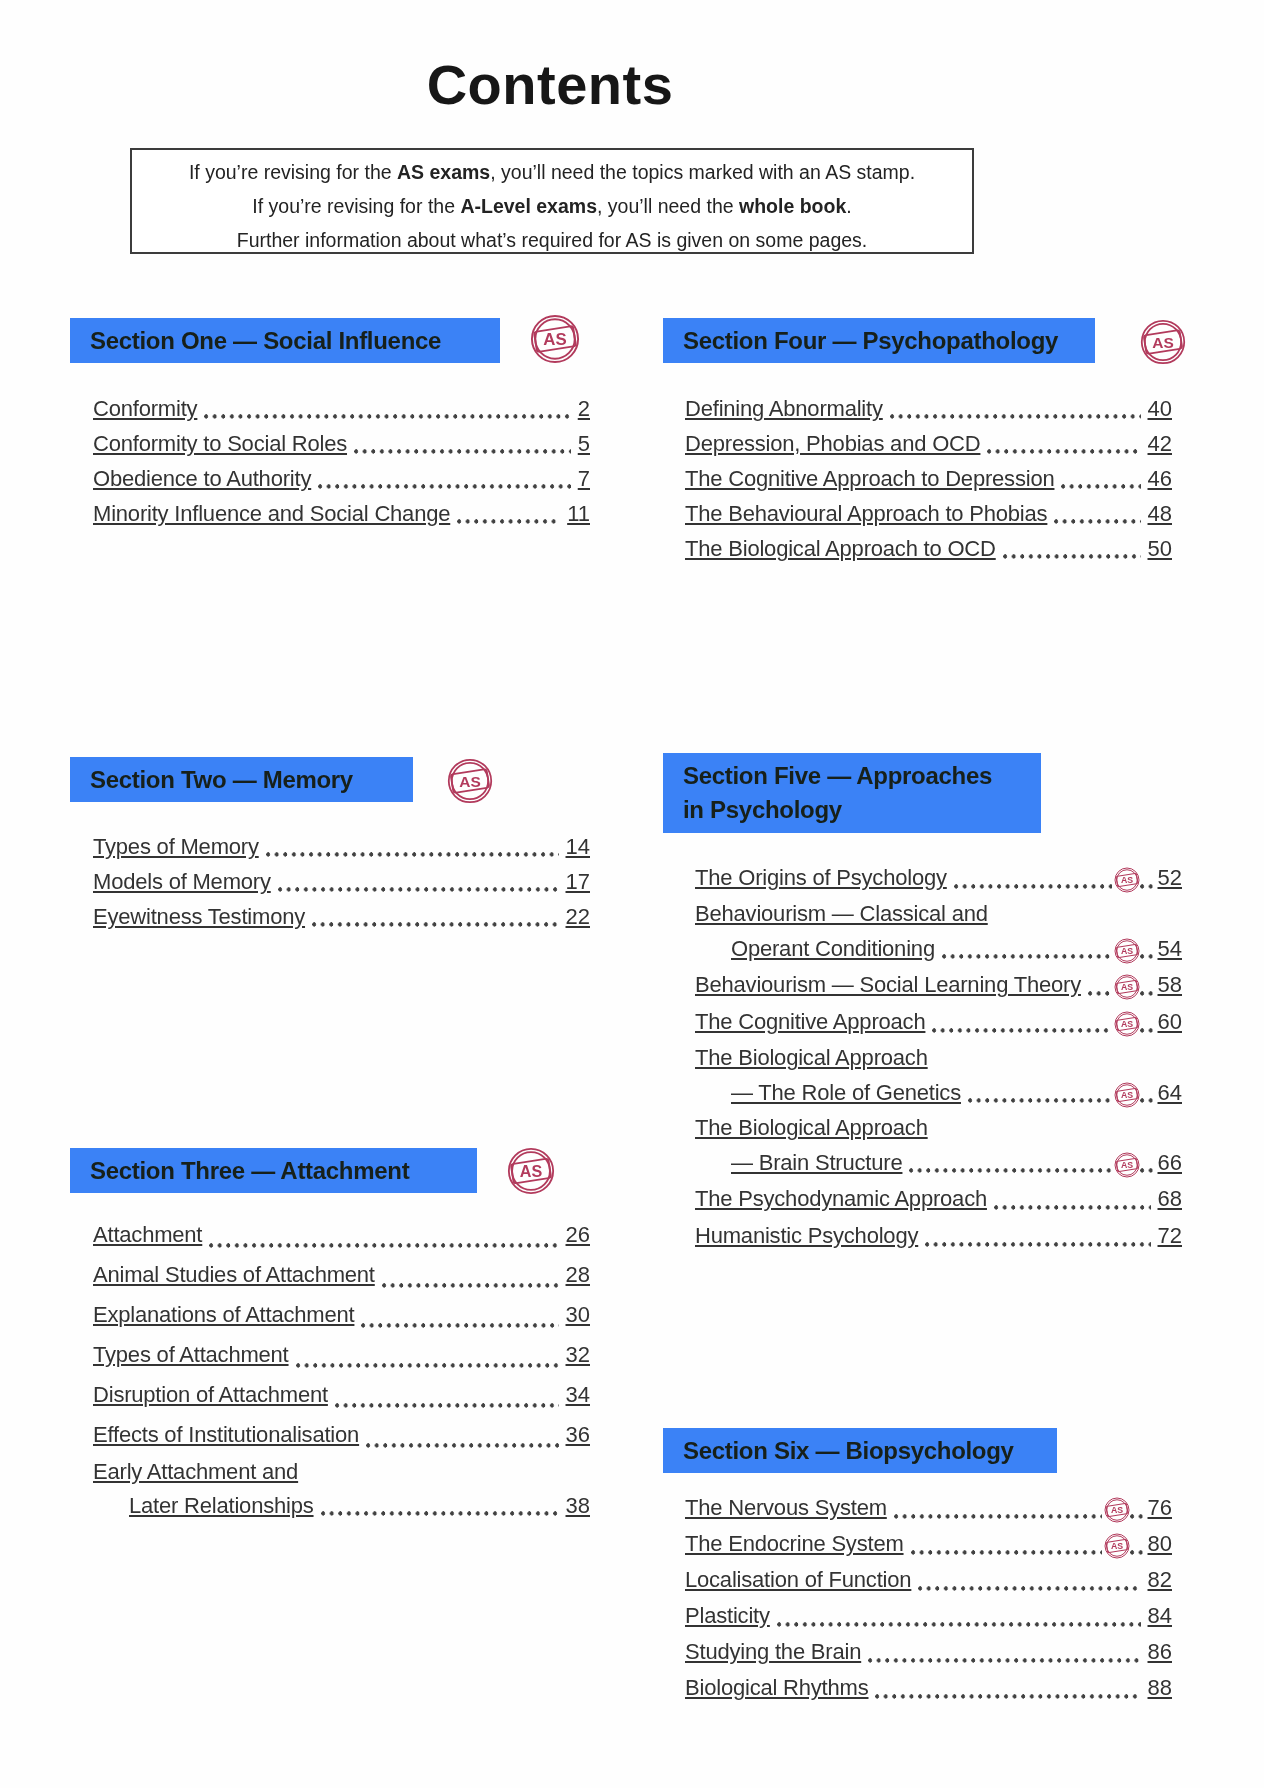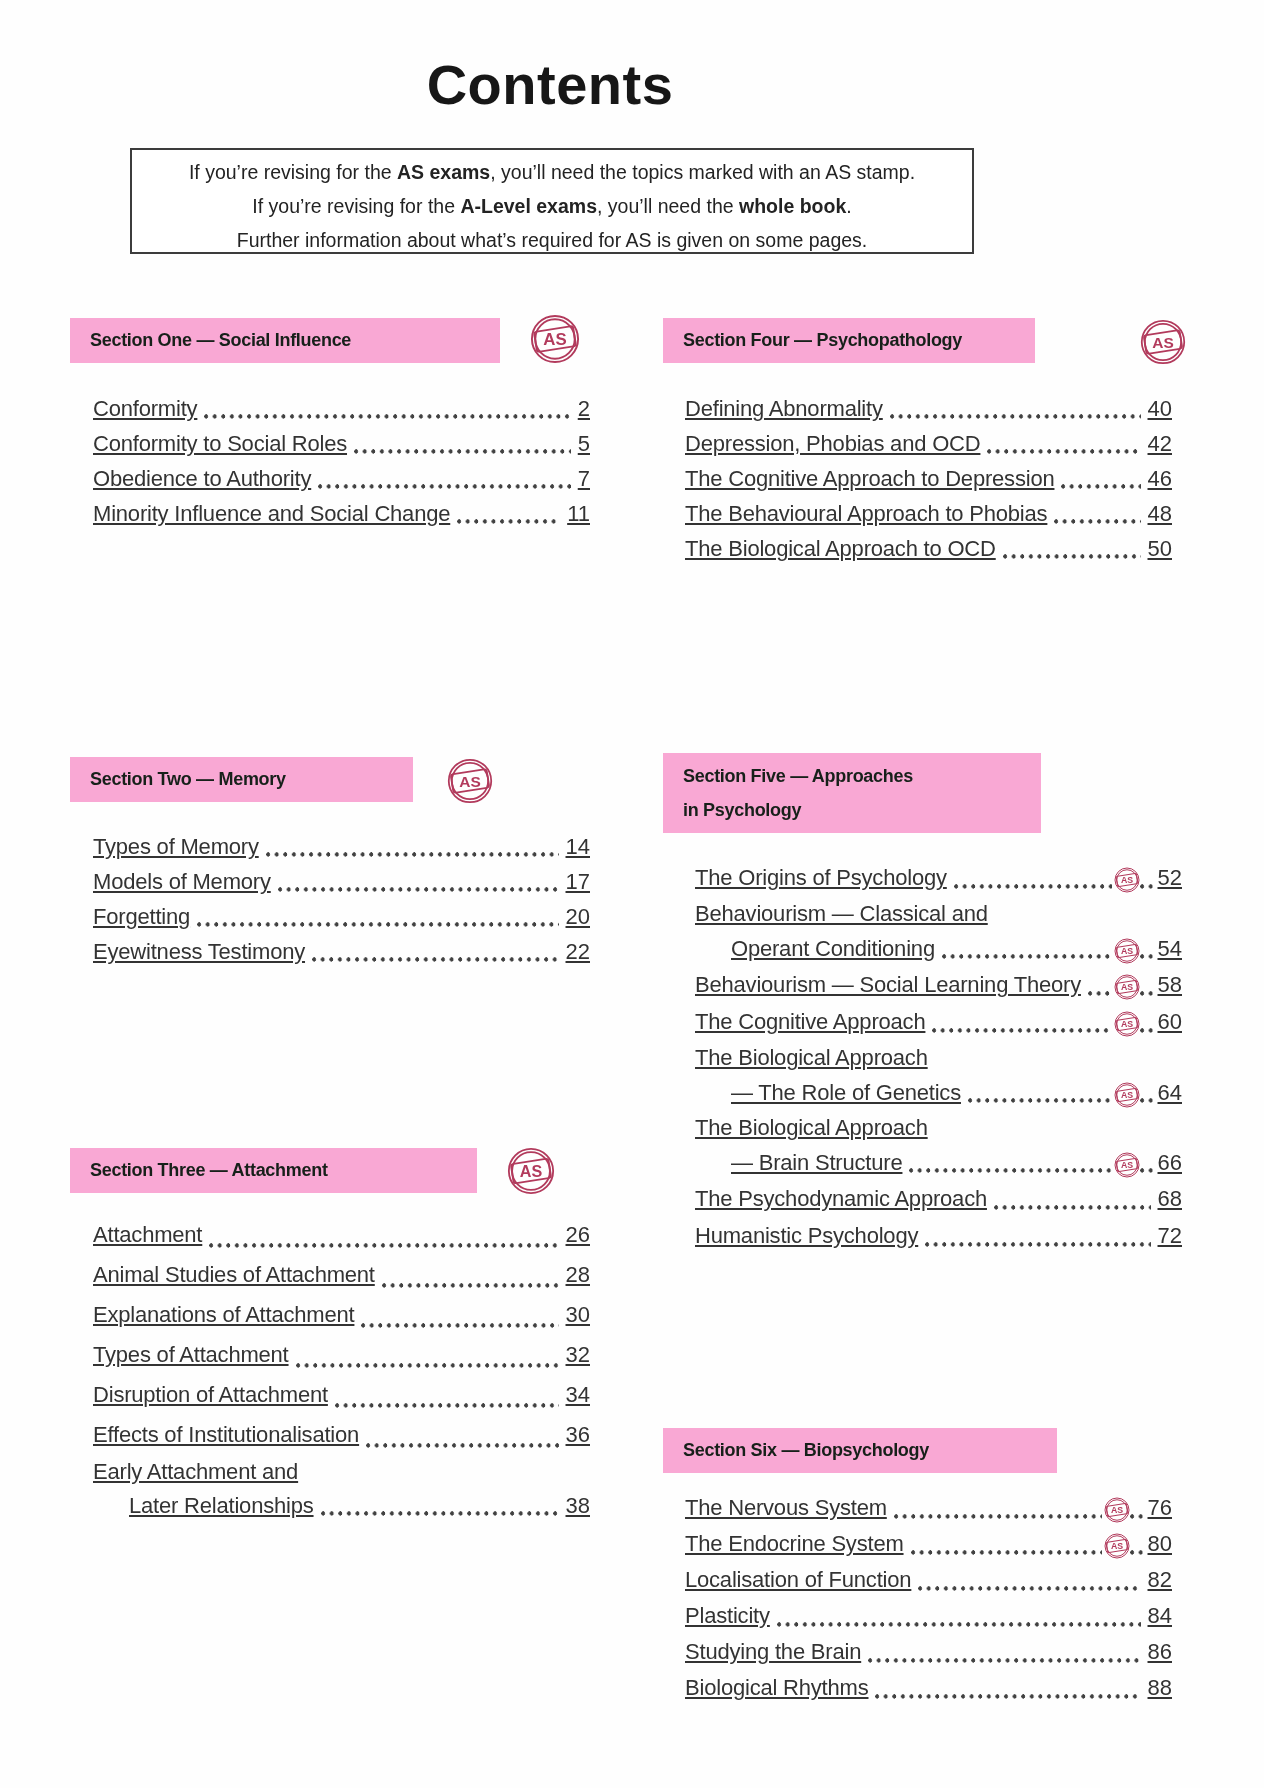--- a/index.html
+++ b/index.html
@@ -13,35 +13,35 @@
   }
   .intro-box{
     position:absolute;left:130px;top:148px;width:844px;height:106px;
     box-sizing:border-box;border:2px solid #3c3c3c;background:#fff;
     text-align:center;font-size:19.5px;color:#232323;line-height:34px;
     padding-top:5px;
   }
   .intro-box b{font-weight:bold;}
   .sec{position:absolute;--rh:35px;--dh:34px;}
   .bar{
-    background:#f9a8d4;display:flex;align-items:center;padding-left:20px;
-    font-size:18px;font-weight:600;color:#17201a;letter-spacing:-.3px;
+    background:#3b82f6;display:flex;align-items:center;padding-left:20px;
+    font-size:24px;font-weight:600;color:#17201a;letter-spacing:-.3px;
     box-sizing:border-box;height:45px;
   }
   .bar.two{flex-direction:column;align-items:flex-start;justify-content:center;height:80px;line-height:34px;}
   #sec-one  {left:70px; top:318px; width:520px;}
   #sec-two  {left:70px; top:757px; width:520px;}
   #sec-three{left:70px; top:1148px;width:520px;--rh:40px;--dh:34px;}
   #sec-four {left:663px;top:318px; width:512px;}
   #sec-five {left:663px;top:753px; width:512px;--rh:37px;--dh:35px;}
   #sec-six  {left:663px;top:1428px;width:512px;--rh:36px;}
   #sec-one  .bar{width:430px;}
   #sec-two  .bar{width:343px;}
   #sec-three .bar{width:407px;}
-  #sec-four .bar{width:372px;text-align:center;}
+  #sec-four .bar{width:432px;text-align:center;}
   #sec-five .bar{width:378px;}
   #sec-six  .bar{width:394px;}
   .rows{display:block;}
   #sec-one  .rows{margin:28px 0 0 23px;width:497px;}
   #sec-two  .rows{margin:27px 0 0 23px;width:497px;}
   #sec-three .rows{margin:22px 0 0 23px;width:497px;}
   #sec-four .rows{margin:28px 0 0 22px;width:487px;}
   #sec-five .rows{margin:26px 0 0 32px;width:487px;}
   #sec-six  .rows{margin:17px 0 0 22px;width:487px;}
   .row{display:block;}
@@ -148,27 +148,20 @@
         </div>
         <div class="row">
           <div class="line">
             <span class="lbl">Models of Memory</span>
             <span class="dots"></span>
             <span class="pg">17</span>
           </div>
         </div>
         <div class="row">
           <div class="line">
-            <span class="lbl">Forgetting</span>
-            <span class="dots"></span>
-            <span class="pg">20</span>
-          </div>
-        </div>
-        <div class="row">
-          <div class="line">
             <span class="lbl">Eyewitness Testimony</span>
             <span class="dots"></span>
             <span class="pg">22</span>
           </div>
         </div>
       </div>
   </section>
 
   <section class="sec" id="sec-three">
     <div class="bar">

